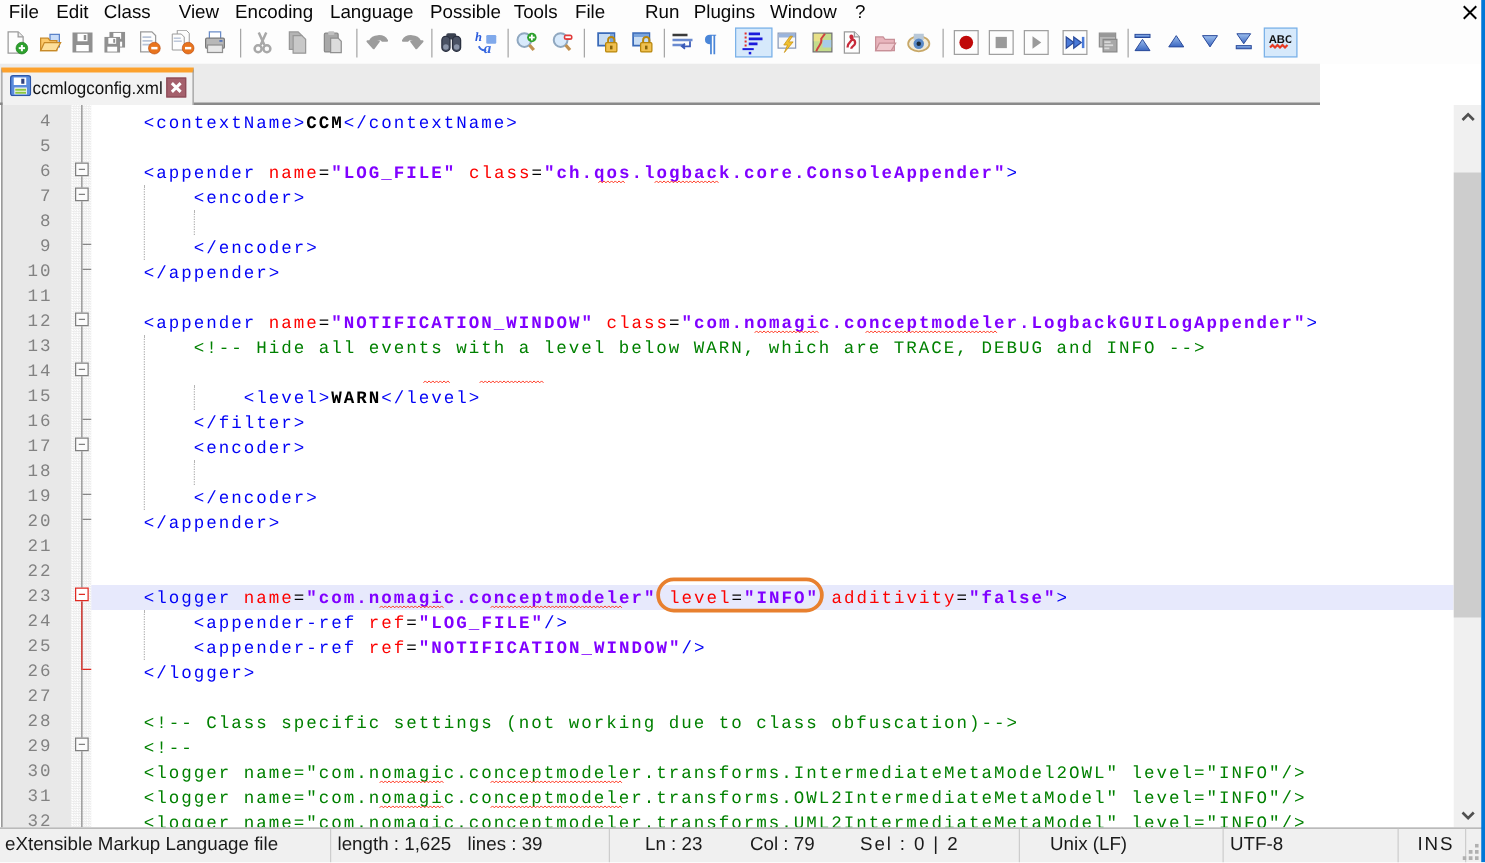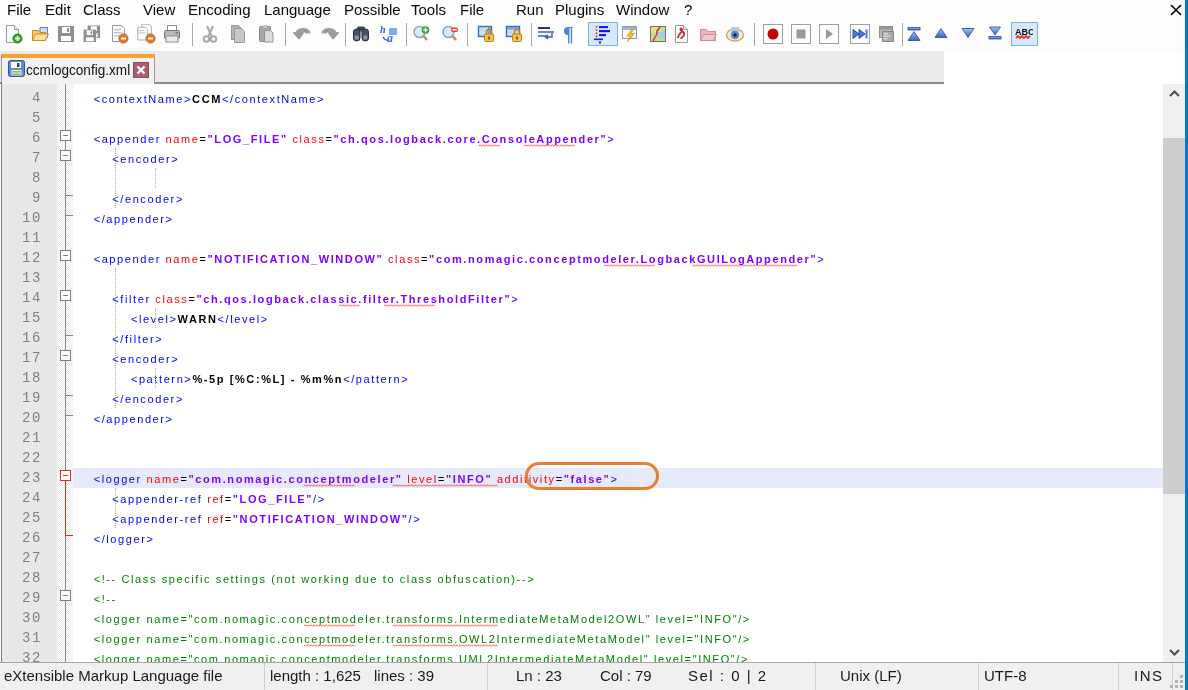--- a/index.html
+++ b/index.html
@@ -7,37 +7,37 @@
   font-family:"Liberation Sans",sans-serif;}
 
 #menubar{position:absolute;left:0;top:0;width:1188px;height:20px;background:#fdfdfd;}
 #menubar span{position:absolute;top:0;font-size:15px;line-height:19px;color:#070707;}
 
 #toolbar{position:absolute;left:0;top:20px;width:1188px;height:31px;background:#fdfdfd;}
 .tsep{position:absolute;top:3px;width:1px;height:23px;background:#a7a7a7;}
 .ticon{position:absolute;top:4px;}
 .selcell{position:absolute;top:2px;height:22px;background:#d6e9fb;border:1px solid #7cb2e8;}
 
-#tabbar{position:absolute;left:0;top:51px;width:944px;height:31px;background:#ebebeb;border-bottom:2px solid #8a8a8a;}
+#tabbar{position:absolute;left:0;top:51px;width:1056px;height:31px;background:#ebebeb;border-bottom:2px solid #8a8a8a;}
 #tab1{position:absolute;left:1px;top:3px;width:152px;height:28px;background:#f2f2f2;
   border-left:1px solid #9a9a9a;border-right:1px solid #9a9a9a;border-top:4px solid #fca12d;}
 #tabtext{position:absolute;left:24px;top:4px;font-size:14px;color:#111;transform:scaleX(0.97);transform-origin:0 0;}
 #tabclose{position:absolute;left:131px;top:4px;width:14px;height:14px;background:#a5606c;border:1px solid #8d4c58;}
 
 #editor{position:absolute;left:0;top:84px;width:1163px;height:578px;background:#fff;overflow:hidden;}
 #edgeL{position:absolute;left:1px;top:82px;width:1px;height:580px;background:#7a7a7a;}
 #nummargin{position:absolute;left:2px;top:0;width:55px;height:578px;background:#e8e8e8;}
 #foldmargin{position:absolute;left:57px;top:0;width:16px;height:578px;
   background-image:conic-gradient(#fff 90deg,#e9e9e9 90deg 180deg,#fff 180deg 270deg,#e9e9e9 270deg);
   background-size:2px 2px;}
 #nums{position:absolute;left:0px;top:4px;width:42px;text-align:right;white-space:pre;
   font-family:"Liberation Mono",monospace;font-size:14px;line-height:20px;letter-spacing:1.6px;color:#828282;}
 #curline{position:absolute;left:73px;top:384px;width:1090px;height:20px;background:#e7e9fc;}
-.ln{position:absolute;left:75px;height:20px;transform:translateY(1px);font-family:Liberation Sans, sans-serif;
-  font-size:11px;line-height:20px;letter-spacing:1.6px;white-space:pre;color:#000;text-align:right;}
+.ln{position:absolute;left:75px;height:20px;transform:translateY(1px);font-family:Liberation Mono, monospace;
+  font-size:14px;line-height:20px;letter-spacing:1.6px;white-space:pre;color:#000;text-align:right;}
 .ln i{font-style:normal;}
 .T{color:#0202f6;}
 .A{color:#fc0200;}
 .V{color:#8000ff;font-weight:bold;}
 .C{color:#008000;}
 .B{font-weight:bold;color:#000;}
 .guide{position:absolute;width:1px;border-left:1px dotted #b4b4b4;}
 .sq{position:absolute;height:3px;}
 
 .fline{position:absolute;left:65px;width:1px;background:#888;}
@@ -374,25 +374,24 @@
 30
 31
 32</div>
   <div id="curline"></div>
   <div class="ln" style="top:4px">    <i class="T">&lt;contextName&gt;</i><i class="B">CCM</i><i class="T">&lt;/contextName&gt;</i></div>
   <div class="ln" style="top:44px">    <i class="T">&lt;appender</i> <i class="A">name</i>=<i class="V">"LOG_FILE"</i> <i class="A">class</i>=<i class="V">"ch.qos.logback.core.ConsoleAppender"</i><i class="T">&gt;</i></div>
   <div class="ln" style="top:64px">        <i class="T">&lt;encoder&gt;</i></div>
   <div class="ln" style="top:104px">        <i class="T">&lt;/encoder&gt;</i></div>
   <div class="ln" style="top:124px">    <i class="T">&lt;/appender&gt;</i></div>
   <div class="ln" style="top:164px">    <i class="T">&lt;appender</i> <i class="A">name</i>=<i class="V">"NOTIFICATION_WINDOW"</i> <i class="A">class</i>=<i class="V">"com.nomagic.conceptmodeler.LogbackGUILogAppender"</i><i class="T">&gt;</i></div>
-  <div class="ln" style="top:204px">        <i class="T">&lt;filter</i> <i class="A">class</i>=<i class="V">"ch.qos.logback.classic.filter.ThresholdFilter"</i><i class="T">&gt;</i></div>
+  <div class="ln" style="top:184px">        <i class="C">&lt;!-- Hide all events with a level below WARN, which are TRACE, DEBUG and INFO --&gt;</i></div>
   <div class="ln" style="top:224px">            <i class="T">&lt;level&gt;</i><i class="B">WARN</i><i class="T">&lt;/level&gt;</i></div>
   <div class="ln" style="top:244px">        <i class="T">&lt;/filter&gt;</i></div>
   <div class="ln" style="top:264px">        <i class="T">&lt;encoder&gt;</i></div>
-  <div class="ln" style="top:284px">            <i class="T">&lt;pattern&gt;</i><i class="B">%-5p [%C:%L] - %m%n</i><i class="T">&lt;/pattern&gt;</i></div>
   <div class="ln" style="top:304px">        <i class="T">&lt;/encoder&gt;</i></div>
   <div class="ln" style="top:324px">    <i class="T">&lt;/appender&gt;</i></div>
   <div class="ln" style="top:384px">    <i class="T">&lt;logger</i> <i class="A">name</i>=<i class="V">"com.nomagic.conceptmodeler"</i> <i class="A">level</i>=<i class="V">"INFO"</i> <i class="A">additivity</i>=<i class="V">"false"</i><i class="T">&gt;</i></div>
   <div class="ln" style="top:404px">        <i class="T">&lt;appender-ref</i> <i class="A">ref</i>=<i class="V">"LOG_FILE"</i><i class="T">/&gt;</i></div>
   <div class="ln" style="top:424px">        <i class="T">&lt;appender-ref</i> <i class="A">ref</i>=<i class="V">"NOTIFICATION_WINDOW"</i><i class="T">/&gt;</i></div>
   <div class="ln" style="top:444px">    <i class="T">&lt;/logger&gt;</i></div>
   <div class="ln" style="top:484px">    <i class="C">&lt;!-- Class specific settings (not working due to class obfuscation)--&gt;</i></div>
   <div class="ln" style="top:504px">    <i class="C">&lt;!--</i></div>
   <div class="ln" style="top:524px">    <i class="C">&lt;logger name="com.nomagic.conceptmodeler.transforms.IntermediateMetaModel2OWL" level="INFO"/&gt;</i></div>
   <div class="ln" style="top:544px">    <i class="C">&lt;logger name="com.nomagic.conceptmodeler.transforms.OWL2IntermediateMetaModel" level="INFO"/&gt;</i></div>

